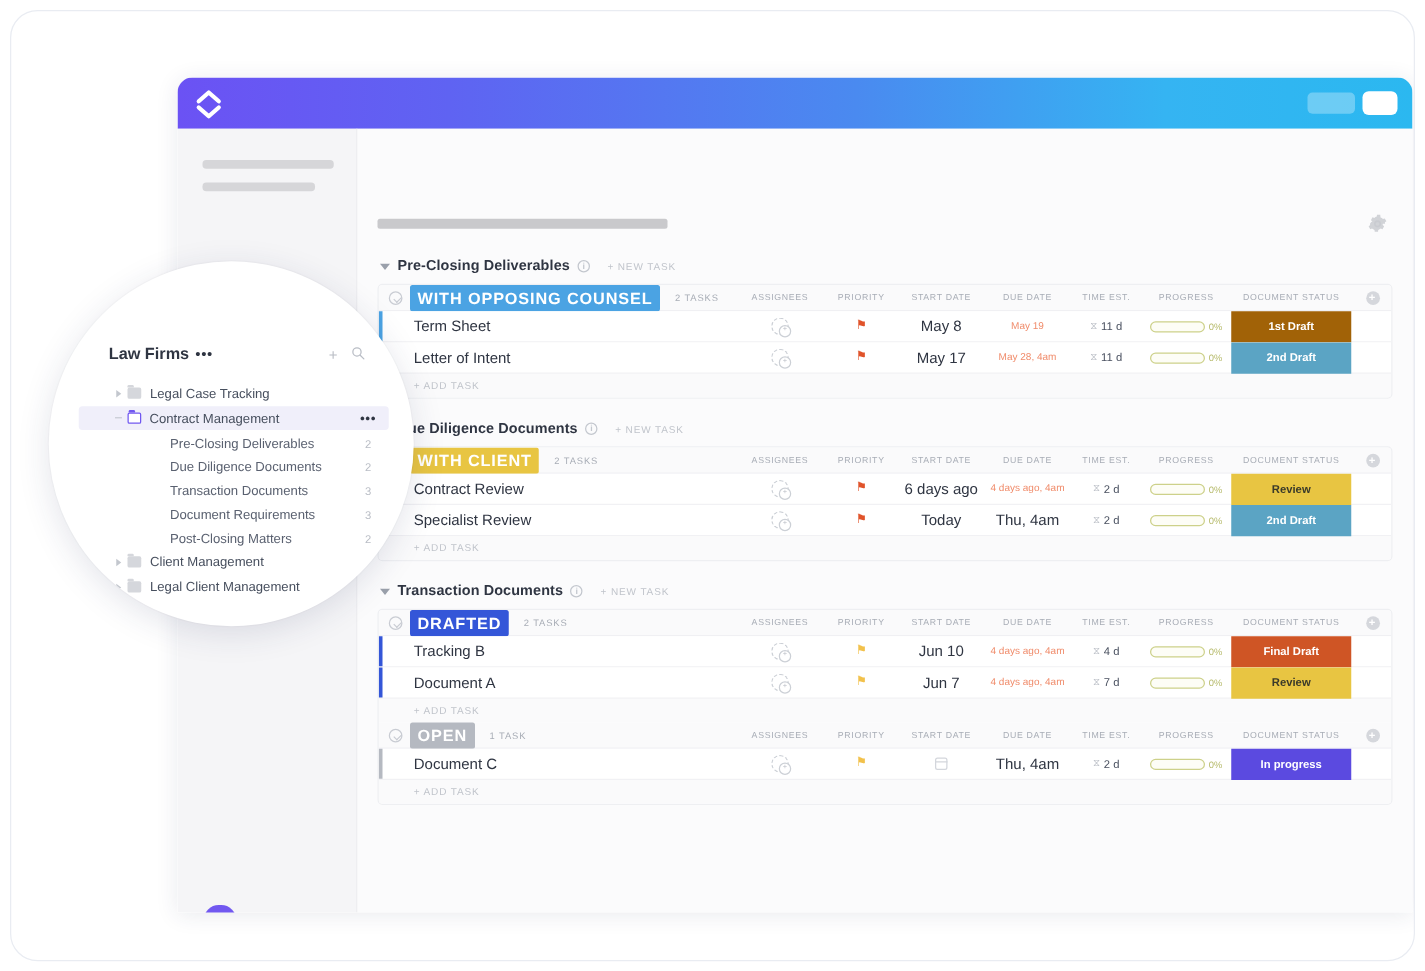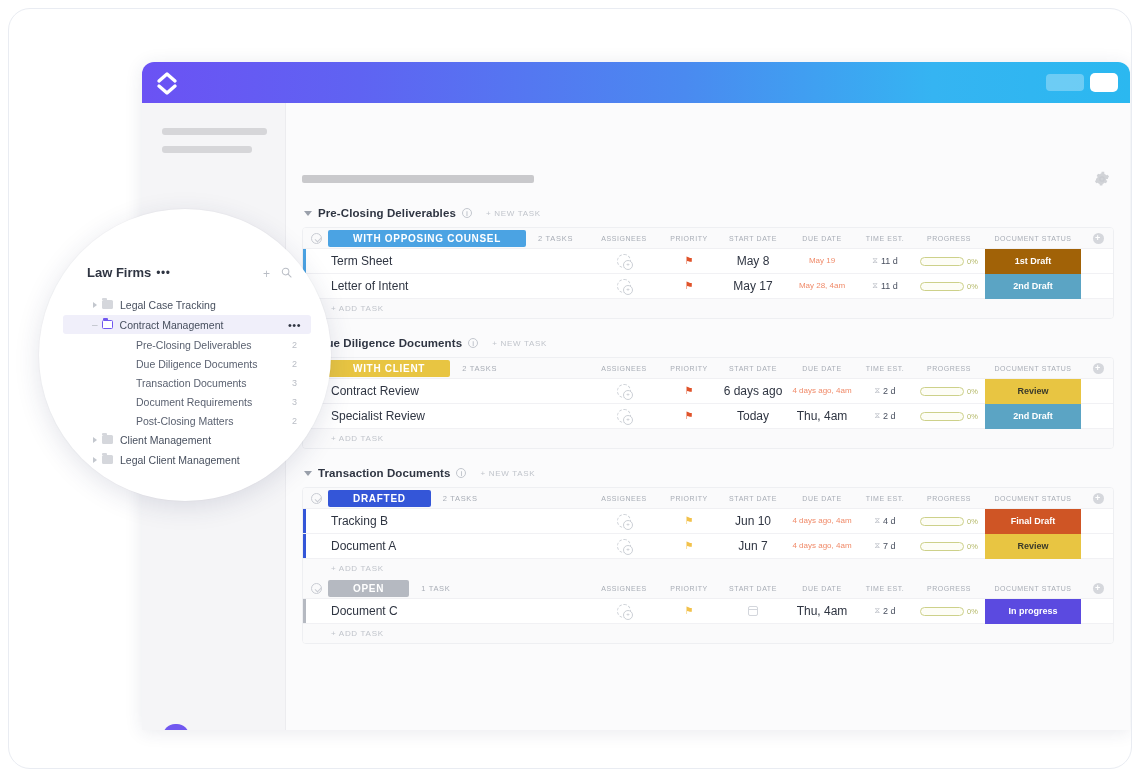--- a/index.html
+++ b/index.html
@@ -137,23 +137,23 @@
     width: 11px; height: 11px; border-radius: 50%;
     border: 1px solid #c9ccd3; margin-left: 8px; margin-right: 6px;
     position: relative; flex: none;
   }
   .circle-check::after {
     content: ""; position: absolute; left: 2.5px; top: 3.5px;
     width: 5px; height: 2.5px; border-left: 1.2px solid #c9ccd3;
     border-bottom: 1.2px solid #c9ccd3; transform: rotate(-45deg);
   }
   .status-chip {
-    font-size: 10px; font-weight: bold; color: #ffffff;
+    font-size: 13px; font-weight: bold; color: #ffffff;
     letter-spacing: .7px; text-transform: uppercase;
-    padding: 3px 25px; border-radius: 2px; flex: none;
+    padding: 3px 6px; border-radius: 2px; flex: none;
   }
   .task-count {
     font-size: 7.5px; color: #a8adb6; letter-spacing: .7px;
     margin-left: 12px; text-transform: uppercase; flex: none;
   }
 
   
   .col-headers {
     position: absolute; right: 0; top: 0; height: 21px;
     display: flex; align-items: center;
@@ -237,21 +237,21 @@
   
   #lens {
     position: absolute;
     left: 30px; top: 200px;
     width: 292px; height: 292px;
     border-radius: 50%;
     background: #ffffff;
     box-shadow: 0 6px 26px rgba(40,50,90,.13), 0 0 0 1px rgba(0,0,0,.02);
     overflow: hidden;
   }
-  #lens-inner { position: absolute; left: 0; top: 2px; width: 292px; height: 292px; }
+  #lens-inner { position: absolute; left: 0; top: 12px; width: 292px; height: 292px; }
   #lens-title-row {
     position: absolute; left: 48px; top: 54px;
     display: flex; align-items: center; gap: 5px;
   }
   #lens-title { font-size: 13px; font-weight: bold; color: #2f3542; }
   #lens-title-dots { font-size: 12px; color: #2f3542; letter-spacing: .5px; }
   #lens-plus {
     position: absolute; left: 224px; top: 56px;
     font-size: 12px; color: #b9bdc5;
   }

